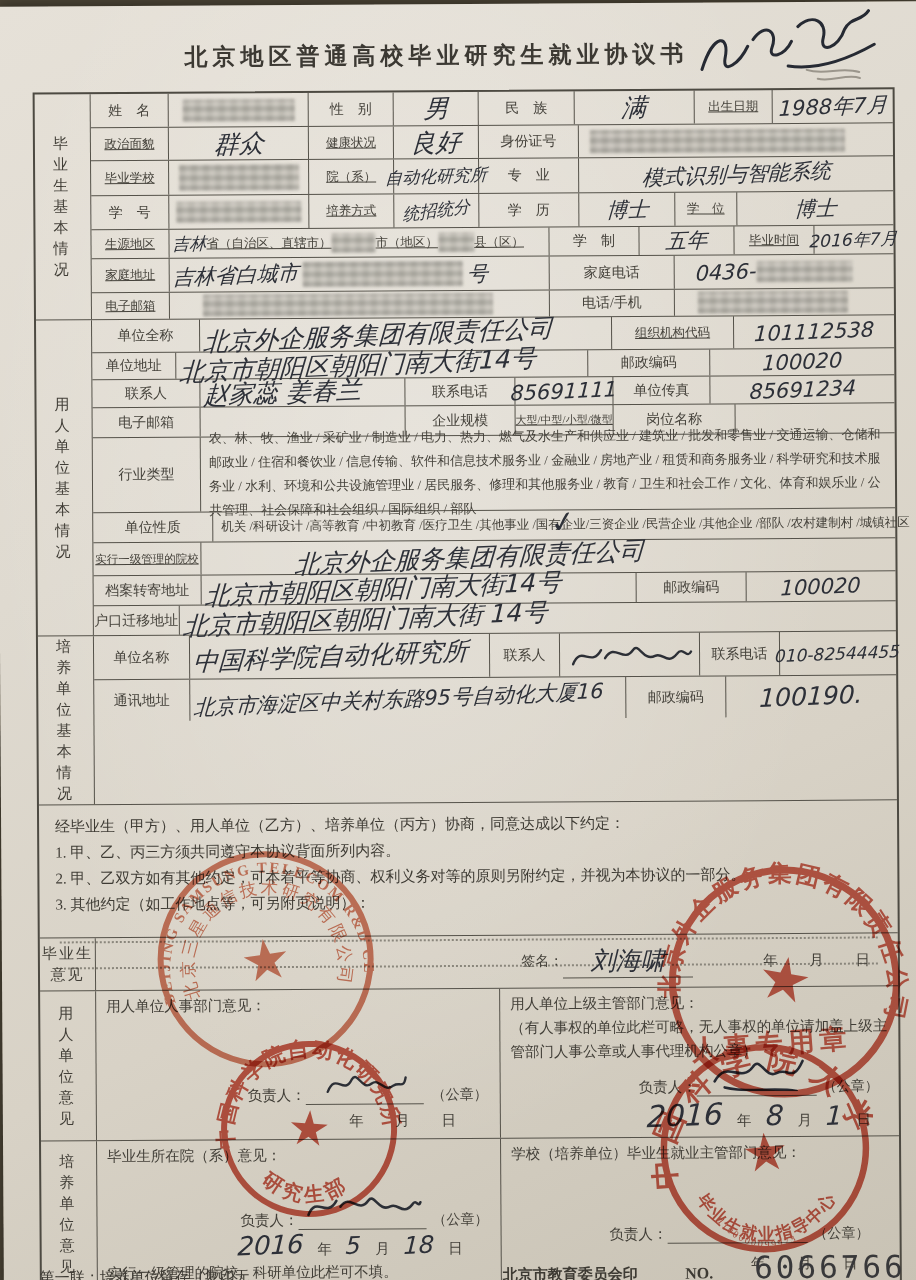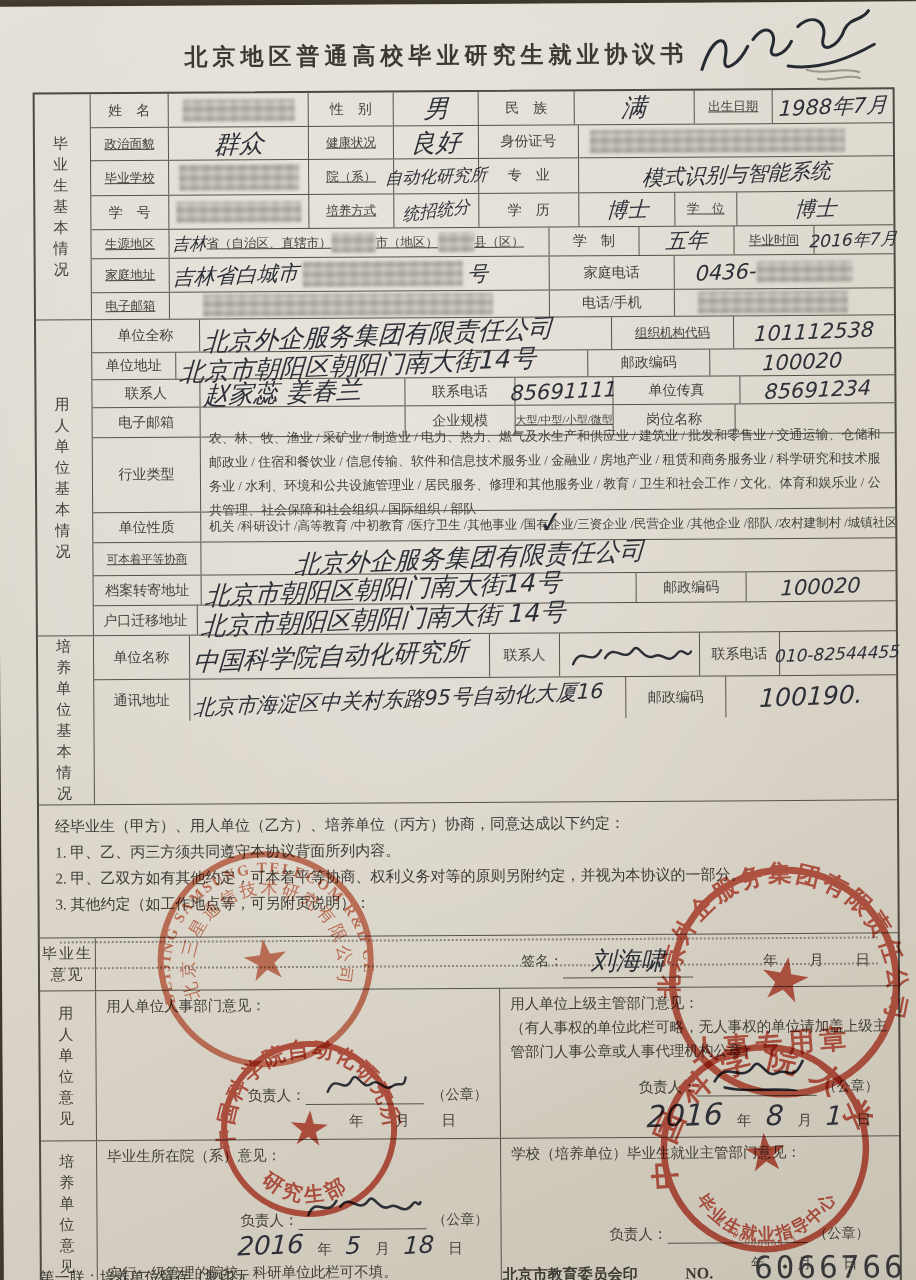--- a/index.html
+++ b/index.html
@@ -265,21 +265,21 @@
               </div>
           <div class="c left" style="width:205px;overflow:visible">
                 <span class="hw hw-lg" style="z-index:2">赵家蕊 姜春兰</span>
               </div>
           <div class="c" style="width:110px">
                 <span class="lbl">联系电话</span>
               </div>
           <div class="c" style="width:98px;overflow:visible">
                 <span class="hw">85691111</span>
               </div>
-          <div class="c" style="width:127px">
+          <div class="c" style="width:97px">
                 <span class="lbl">单位传真</span>
               </div>
           <div class="c last">
                 <span class="hw">85691234</span>
               </div>
         </div>
         <div class="r" style="height:30px">
           <div class="c" style="width:108px">
                 <span class="lbl">电子邮箱</span>
               </div>
@@ -297,53 +297,53 @@
         </div>
         <div class="r" style="height:75px">
           <div class="c" style="width:108px">
                 <span class="lbl">行业类型</span>
               </div>
           <div class="c last left" style="padding:2px 8px">
                 <span style="font-size:13px;line-height:24px;color:#45423b;white-space:normal">农、林、牧、渔业 / 采矿业 / 制造业 / 电力、热力、燃气及水生产和供应业 / 建筑业 / 批发和零售业 / 交通运输、仓储和邮政业 / 住宿和餐饮业 / 信息传输、软件和信息技术服务业 / 金融业 / 房地产业 / 租赁和商务服务业 / 科学研究和技术服务业 / 水利、环境和公共设施管理业 / 居民服务、修理和其他服务业 / 教育 / 卫生和社会工作 / 文化、体育和娱乐业 / 公共管理、社会保障和社会组织 / 国际组织 / 部队</span>
               </div>
         </div>
         <div class="r" style="height:30px">
-          <div class="c" style="width:108px">
+          <div class="c" style="width:120px">
                 <span class="lbl">单位性质</span>
               </div>
           <div class="c last left" style="padding:2px 8px;white-space:nowrap">
             <span style="font-size:12.5px;color:#45423b">机关 /科研设计 /高等教育 /中初教育 /医疗卫生 /其他事业 /</span>
                 <span style="font-size:12.5px;color:#45423b;position:relative"><span>国有企业</span><span class="check">✓</span></span>
                 <span style="font-size:12.5px;color:#45423b"> /三资企业 /民营企业 /其他企业 /部队 /农村建制村 /城镇社区</span>
           </div>
         </div>
         <div class="r" style="height:33px">
           <div class="c" style="width:108px">
-                <span class="lbl-s" style="font-size:11.5px">可本着平等协商</span>
+                <span class="lbl-s" style="font-size:11.5px">实行一级管理的院校</span>
               </div>
           <div class="c last left">
                 <span class="hw hw-lg" style="margin-left:90px">北京外企服务集团有限责任公司</span>
               </div>
         </div>
         <div class="r" style="height:30px">
           <div class="c" style="width:108px">
                 <span class="lbl">档案转寄地址</span>
               </div>
           <div class="c left" style="width:435px;overflow:visible">
                 <span class="hw hw-lg" style="z-index:2">北京市朝阳区朝阳门南大街14号</span>
               </div>
           <div class="c" style="width:110px">
                 <span class="lbl">邮政编码</span>
               </div>
           <div class="c last">
                 <span class="hw">100020</span>
               </div>
         </div>
         <div class="r" style="height:30px">
-          <div class="c" style="width:104px">
+          <div class="c" style="width:86px">
                 <span class="lbl">户口迁移地址</span>
               </div>
           <div class="c last left">
                 <span class="hw hw-lg">北京市朝阳区朝阳门南大街 14号</span>
               </div>
         </div>
       </div>
     </div>
 
     <div class="band">

